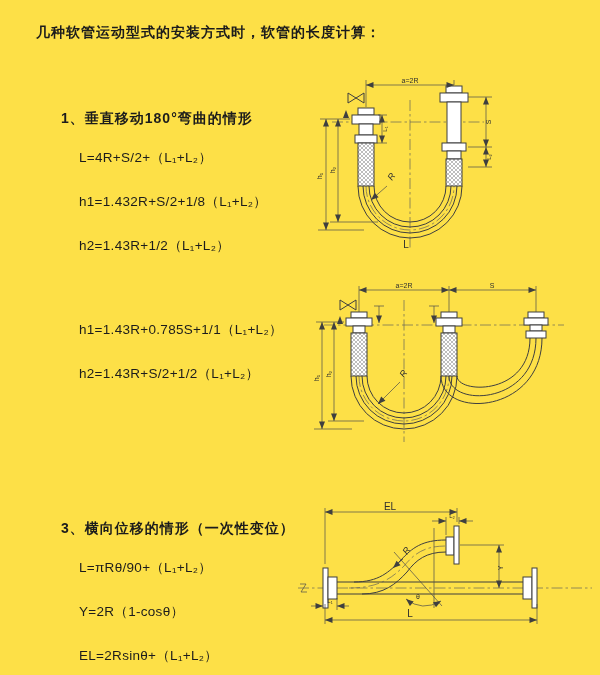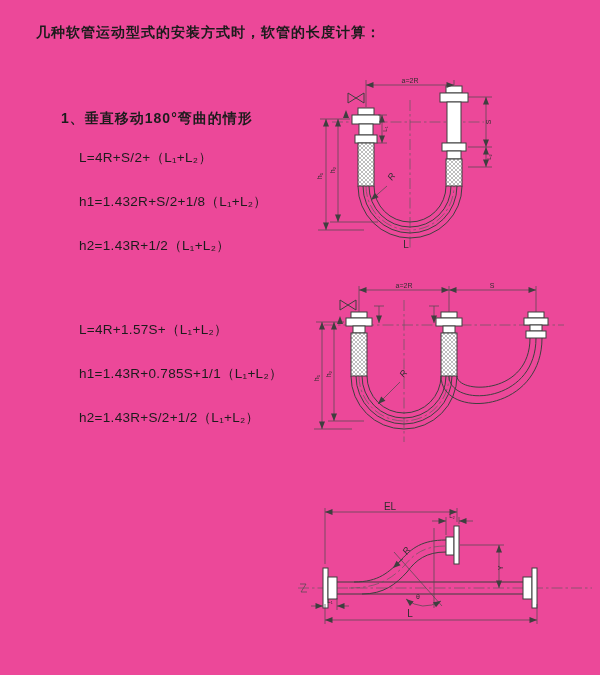--- a/index.html
+++ b/index.html
@@ -1,16 +1,16 @@
 <!DOCTYPE html>
 <html><head>
 <meta charset="utf-8">
 <style>
   html,body{margin:0;padding:0;background:#fff;}
-  .page{position:relative;width:600px;height:675px;background:#ec4899;overflow:hidden;
+  .page{position:relative;width:600px;height:675px;background:#fde047;overflow:hidden;
         font-family:"Liberation Sans","DejaVu Sans",sans-serif;color:#1c1c1c;}
   .doc-title{position:absolute;left:36px;top:24px;font-size:14px;font-weight:bold;
         letter-spacing:1px;white-space:nowrap;}
   .calc{position:absolute;left:61px;width:275px;}
   .calc-head{font-size:14px;font-weight:bold;margin:0 0 11px 0;letter-spacing:1px;white-space:nowrap;}
   .formula{font-size:13.5px;line-height:28px;padding-left:18px;white-space:nowrap;letter-spacing:.3px;margin-top:16px;}
   svg.diagram{position:absolute;}
   .ln{fill:none;stroke:#3f3f3f;stroke-width:1;}
   .pt{fill:#ffffff;stroke:#3f3f3f;stroke-width:1;}
   .tn{fill:none;stroke:#4a4a4a;stroke-width:.7;}
@@ -29,25 +29,30 @@
   <div class="doc-title">几种软管运动型式的安装方式时，软管的长度计算：</div>
 
   <section class="calc" style="top:110px">
     <h2 class="calc-head">1、垂直移动180°弯曲的情形</h2>
     <div class="formula">L=4R+S/2+（L₁+L₂）</div>
     <div class="formula">h1=1.432R+S/2+1/8（L₁+L₂）</div>
     <div class="formula">h2=1.43R+1/2（L₁+L₂）</div>
   </section>
 
   <section class="calc" style="top:300px">
-    <div class="formula">L=4R+1.57S+（L₁+L₂）</div>
     <div class="formula">h1=1.43R+0.785S+1/1（L₁+L₂）</div>
     <div class="formula">h2=1.43R+S/2+1/2（L₁+L₂）</div>
   </section>
 
+  <section class="calc" style="top:520px">
+    <h2 class="calc-head">3、横向位移的情形（一次性变位）</h2>
+    <div class="formula">L=πRθ/90+（L₁+L₂）</div>
+    <div class="formula">Y=2R（1-cosθ）</div>
+    <div class="formula">EL=2Rsinθ+（L₁+L₂）</div>
+  </section>
 
   <svg class="diagram" style="left:304px;top:70px" width="292" height="188" viewBox="0 0 292 188">
     <defs>
       <marker id="m1" orient="auto-start-reverse" markerUnits="userSpaceOnUse" markerWidth="9" markerHeight="8" refX="8" refY="3.5">
         <path d="M0.5,0.5 L8,3.5 L0.5,6.5 Z" fill="#3f3f3f"></path>
       </marker>
       <pattern id="h1p" width="4" height="4" patternUnits="userSpaceOnUse">
         <rect width="4" height="4" fill="#ffffff"></rect>
         <path d="M0,0 L4,4 M4,0 L0,4" stroke="#7a7a7a" stroke-width="0.5"></path>
       </pattern>

